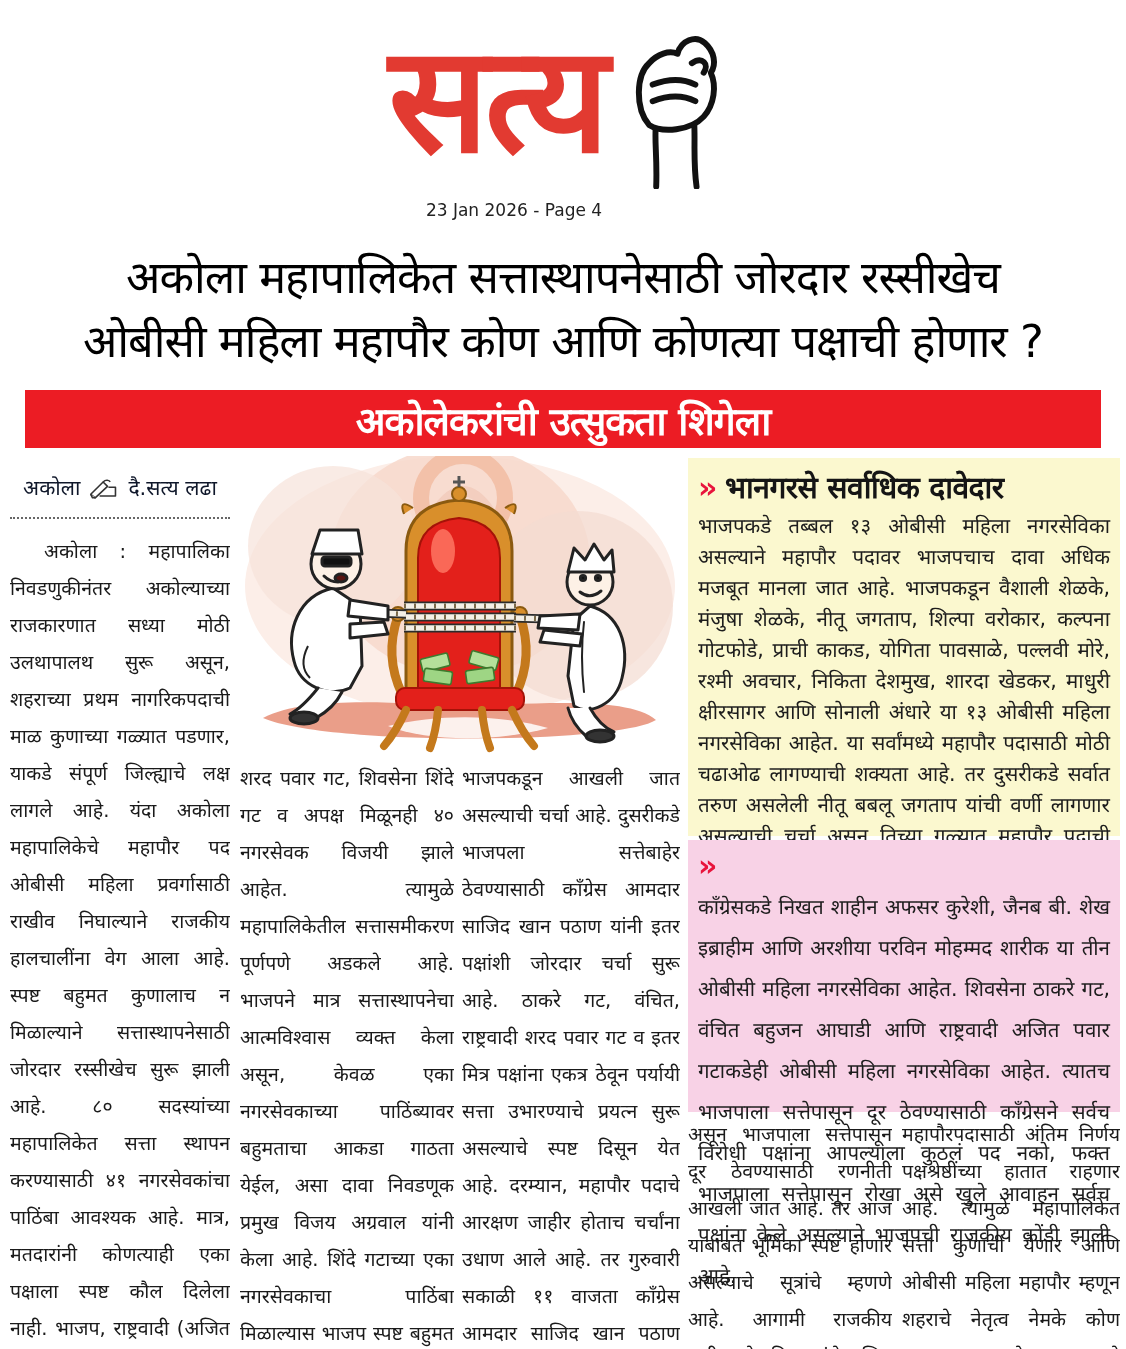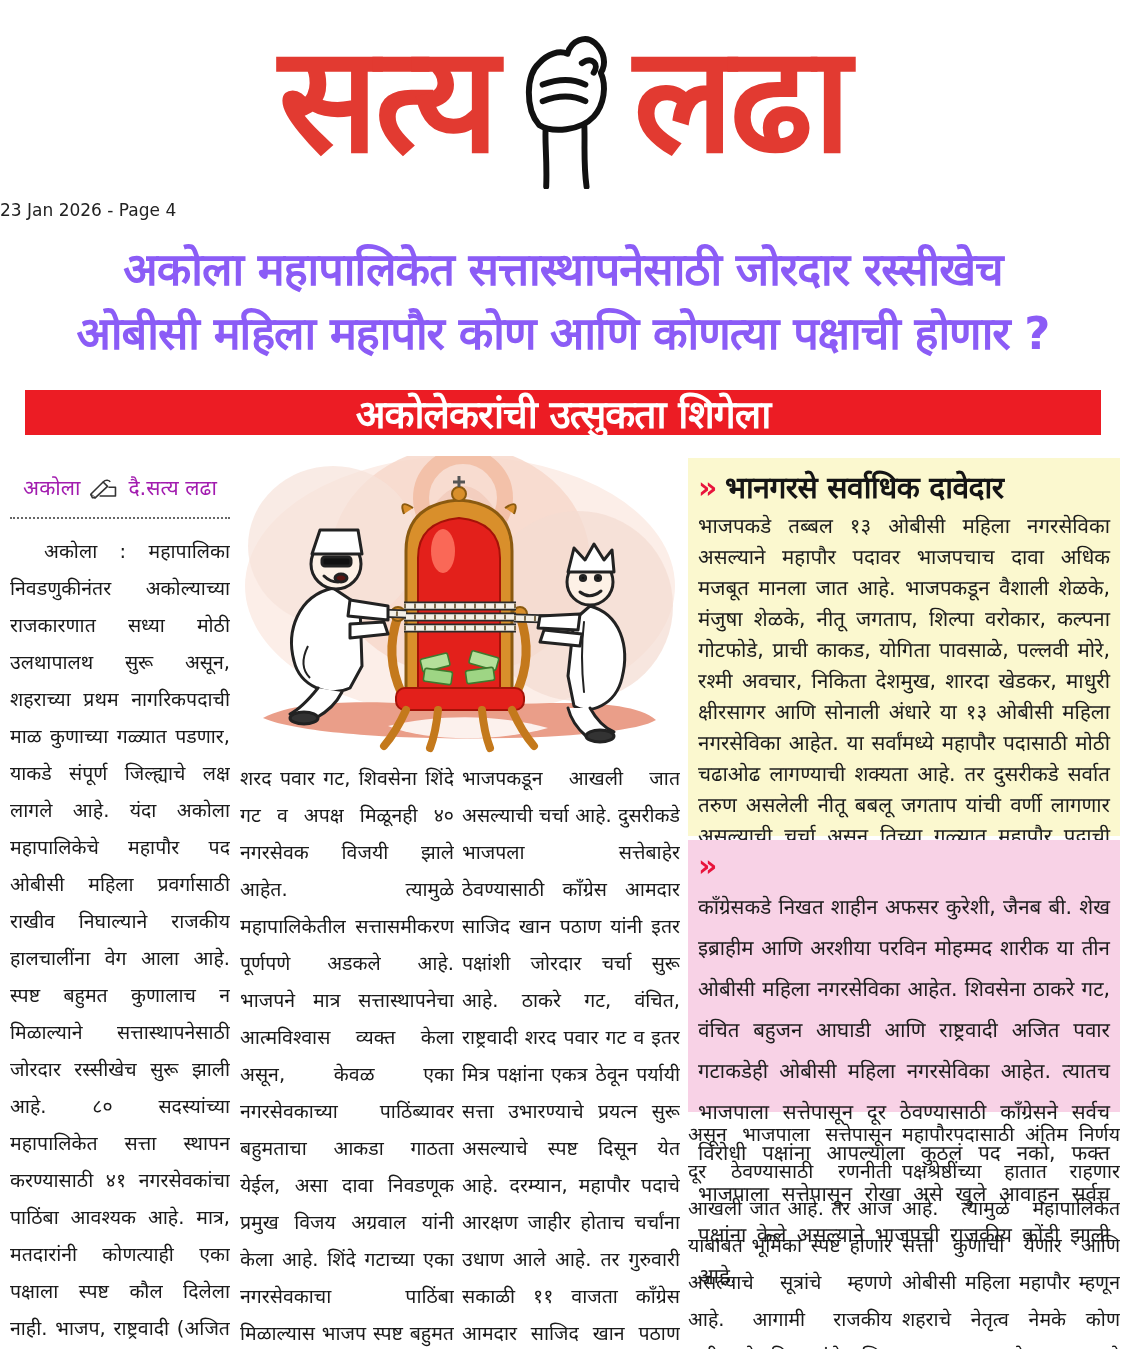--- a/index.html
+++ b/index.html
@@ -5,45 +5,45 @@
   html,body{margin:0;padding:0;background:#fff;}
   .page{position:relative;width:1126px;height:1349px;background:#fff;overflow:hidden;
         font-family:"DejaVu Sans","Liberation Sans",sans-serif;color:#111;}
 
   
   .masthead{position:absolute;top:0;left:0;width:1126px;height:200px;
             display:flex;align-items:center;justify-content:center;gap:6px;}
   .masthead .title{font-size:148px;line-height:1;font-weight:800;color:#e23a31;
                    letter-spacing:-4px;white-space:nowrap;}
   .fist{width:118px;height:178px;margin:0 4px;flex:0 0 auto;}
-  .dateline{position:absolute;top:200px;left:0;width:1028px;
+  .dateline{position:absolute;top:200px;left:0;width:1028px;text-align:center;
             font-size:17px;color:#222;}
 
   
-  .headline{position:absolute;top:238px;left:12px;width:1102px;text-align:center;
-            font-weight:700;color:#8b5cf6;}
+  .headline{position:absolute;top:246px;left:12px;width:1102px;text-align:center;
+            font-weight:400;color:#000000;}
   .headline .h-line{font-size:45px;line-height:64px;letter-spacing:-1px;}
 
   
-  .banner{position:absolute;top:390px;left:25px;width:1076px;height:45px;background:#ec1c24;
+  .banner{position:absolute;top:390px;left:25px;width:1076px;height:58px;background:#ec1c24;
           display:flex;align-items:center;justify-content:center;}
   .banner .b-text{color:#fff;font-size:39px;font-weight:800;letter-spacing:-1px;}
 
   
   .newscol{position:absolute;bottom:0;text-align:justify;font-size:19.5px;line-height:37px;
            color:#1a1a1a;overflow:hidden;}
   .col1{left:10px;top:462px;width:220px;}
   .col2{left:240px;top:760px;width:214px;}
   .col3{left:462px;top:760px;width:218px;}
   .col4{left:688px;top:1116px;width:204px;}
   .col5{left:902px;top:1116px;width:218px;}
   .indent{display:inline-block;width:34px;}
 
   .byline{display:flex;align-items:center;justify-content:center;gap:9px;
-          font-size:21px;color:#a21caf;padding:8px 0 10px 0;}
+          font-size:21px;color:#0f172a;padding:8px 0 10px 0;}
   .byline-rule{border-bottom:2px dotted #666;margin-bottom:14px;}
   .pen-icon{width:30px;height:22px;flex:0 0 auto;}
 
   
   .cartoon{position:absolute;left:238px;top:456px;width:444px;height:302px;}
 
   
   .infobox{position:absolute;left:688px;width:432px;padding:6px 10px 10px 10px;box-sizing:border-box;}
   .box-yellow{top:458px;height:378px;background:#fbf8cf;}
   .box-pink{top:840px;height:272px;background:#f8d2e6;}
@@ -62,21 +62,20 @@
     <span class="title">सत्य</span>
     <svg class="fist" viewBox="0 0 90 150">
       <g fill="#fff" stroke="#111" stroke-width="5" stroke-linejoin="round" stroke-linecap="round">
         <path d="M30 148 C31 122 28 106 30 94 L62 94 C63 110 61 126 64 148"></path>
         <path d="M24 96 C12 82 13 54 24 44 C31 36 41 33 48 36 C51 25 63 20 71 27 C79 34 81 45 76 52 C81 63 79 79 70 89 C59 101 35 103 24 96 Z"></path>
         <path d="M27 62 C40 57 53 57 63 62" fill="none"></path>
         <path d="M27 76 C40 71 53 71 63 76" fill="none"></path>
         <path d="M60 44 C69 38 75 45 70 52" fill="none"></path>
       </g>
     </svg>
-    <span class="title">लढा</span>
   </div>
   <div class="dateline">23 Jan 2026 - Page 4</div>
 
   <div class="headline">
     <div class="h-line">अकोला महापालिकेत सत्तास्थापनेसाठी जोरदार रस्सीखेच</div>
     <div class="h-line">ओबीसी महिला महापौर कोण आणि कोणत्या पक्षाची होणार ?</div>
   </div>
 
   <div class="banner">
     <span class="b-text">अकोलेकरांची उत्सुकता शिगेला</span>

